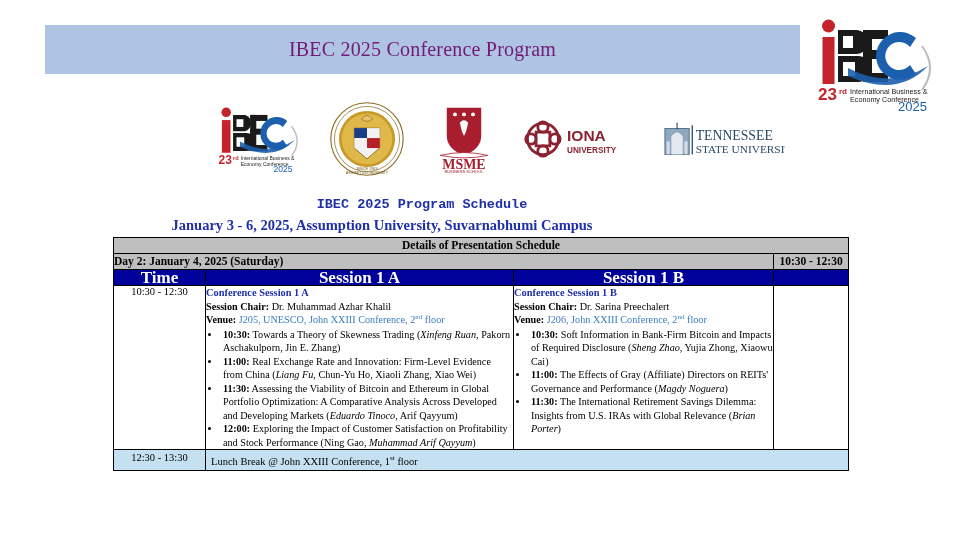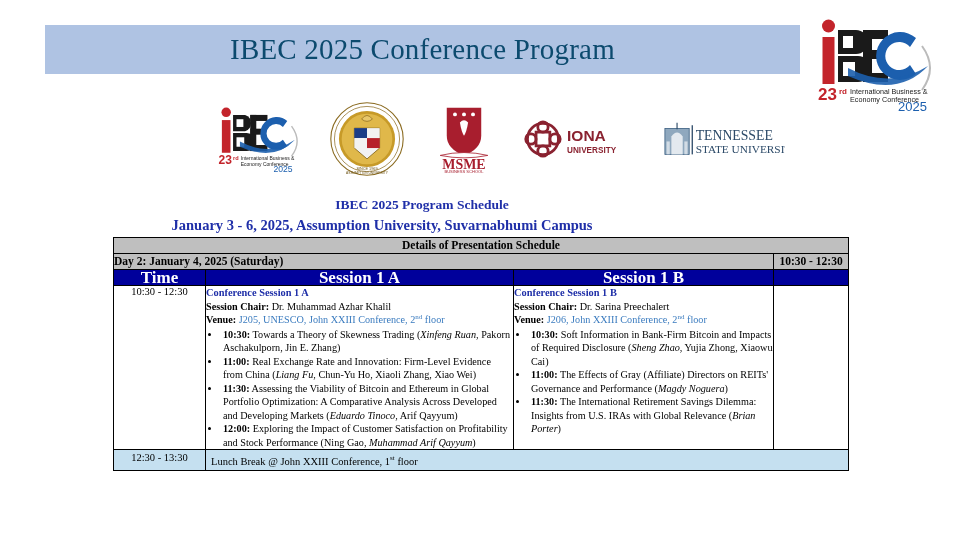--- a/index.html
+++ b/index.html
@@ -22,22 +22,22 @@
     top: 25px;
     width: 755px;
     height: 49px;
     background: #AFC3E3;
     display: flex;
     align-items: center;
     justify-content: center;
   }
   .header-title {
     font-family: "Liberation Serif", serif;
-    font-size: 29px;
-    color: #0c4a6e;
+    font-size: 20px;
+    color: #701a75;
     letter-spacing: 0.2px;
     white-space: nowrap;
   }
 
   
   .corner-logo {
     position: absolute;
     left: 812px;
     top: 16px;
     width: 128px;
@@ -55,21 +55,21 @@
     align-items: center;
     justify-content: space-between;
   }
   .logo-cell { display: flex; align-items: center; justify-content: center; text-align: center; }
 
   
   .sub-title-1 {
     position: absolute;
     left: 0; top: 197px; width: 844px;
     text-align: center;
-    font-family: Liberation Serif, serif;
+    font-family: Liberation Mono, monospace;
     font-weight: bold;
     font-size: 13.5px;
     color: #1F2FA8;
   }
   .sub-title-2 {
     position: absolute;
     left: 0; top: 217px; width: 764px;
     text-align: center;
     font-family: "Liberation Serif", serif;
     font-weight: bold;

